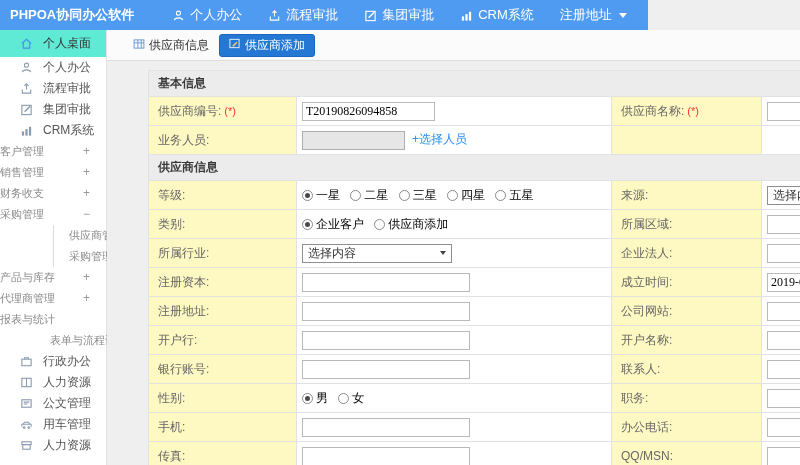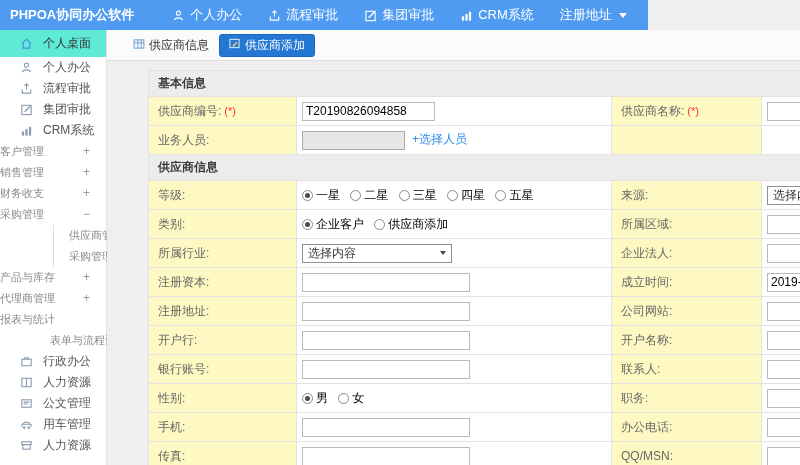--- a/index.html
+++ b/index.html
@@ -43,21 +43,21 @@
   .content{position:absolute;left:107px;top:61px;width:693px;height:404px;background:#efefef;}
   
   .formwrap{position:absolute;left:148px;top:70px;width:680px;}
   table.form{border-collapse:collapse;width:680px;table-layout:fixed;background:#fff;}
   table.form td{border:1px solid #e2e2e2;font-size:12px;overflow:hidden;}
   td.sec{background:#ececec;height:23px;font-weight:bold;color:#3a3a3a;padding-left:9px;}
   td.lbl{background:#fef9c3;color:#666;padding-left:9px;height:26px;white-space:nowrap;}
   td.fld{background:#fff;padding-left:5px;height:26px;white-space:nowrap;}
   .req{color:#f33;font-size:11px;margin-left:3px;}
   input.txt{height:17px;border:1px solid #b9b9b9;width:160px;font-size:12px;padding:0 3px;
-    font-family:Liberation Sans, sans-serif;background:#fff;vertical-align:middle;}
+    font-family:Liberation Serif, serif;background:#fff;vertical-align:middle;}
   input.w125{width:125px;}
   input.gray{width:95px;background:#e6e6e6;border-color:#adadad;}
   input.w58{width:58px;}
   .selbox{width:150px;height:19px;border:1px solid #8f8f8f;background:#fff;display:inline-flex;
     align-items:center;justify-content:space-between;padding:0 5px;box-sizing:border-box;
     font-size:12px;color:#333;vertical-align:middle;cursor:pointer;}
   .selbox.w62{width:62px;}
   .selcaret{width:0;height:0;border-left:3.5px solid transparent;border-right:3.5px solid transparent;border-top:4.5px solid #444;}
   .lnk{color:#2e8ded;font-size:12px;margin-left:7px;cursor:pointer;}
   .rad{display:inline-flex;align-items:center;gap:3px;margin-right:7px;cursor:pointer;vertical-align:middle;}

